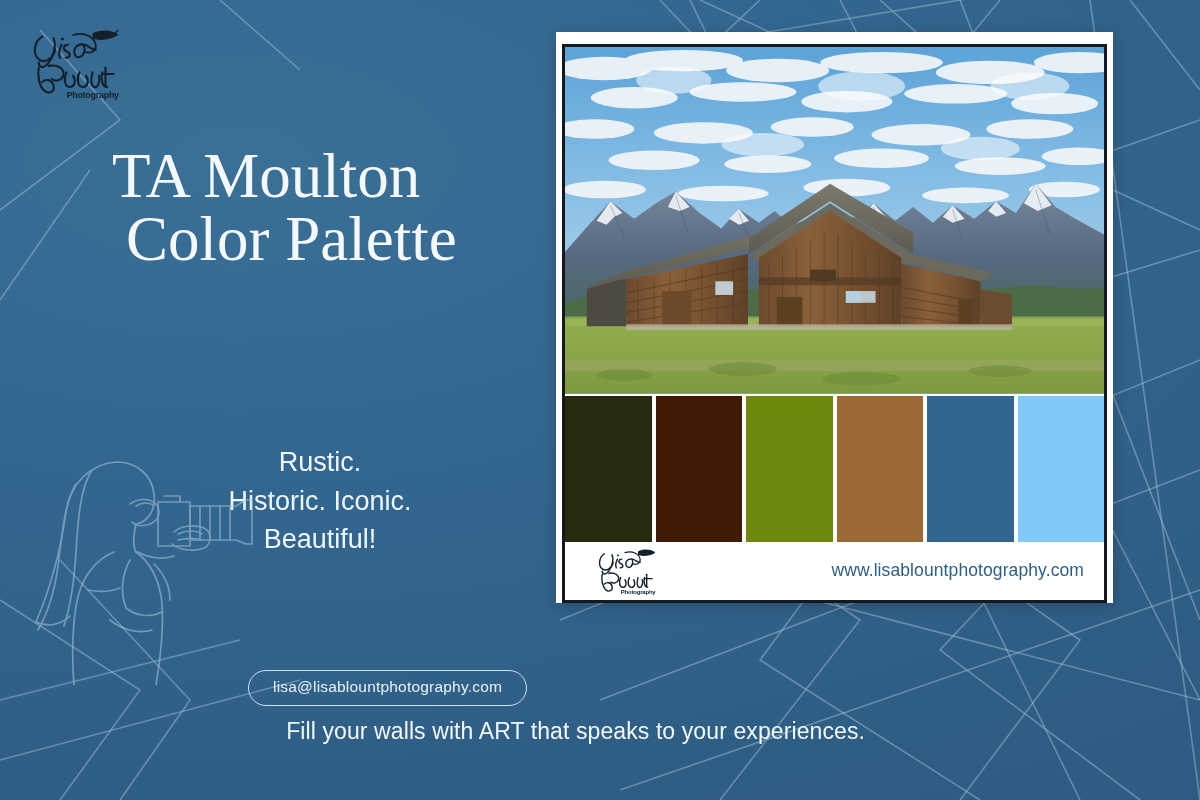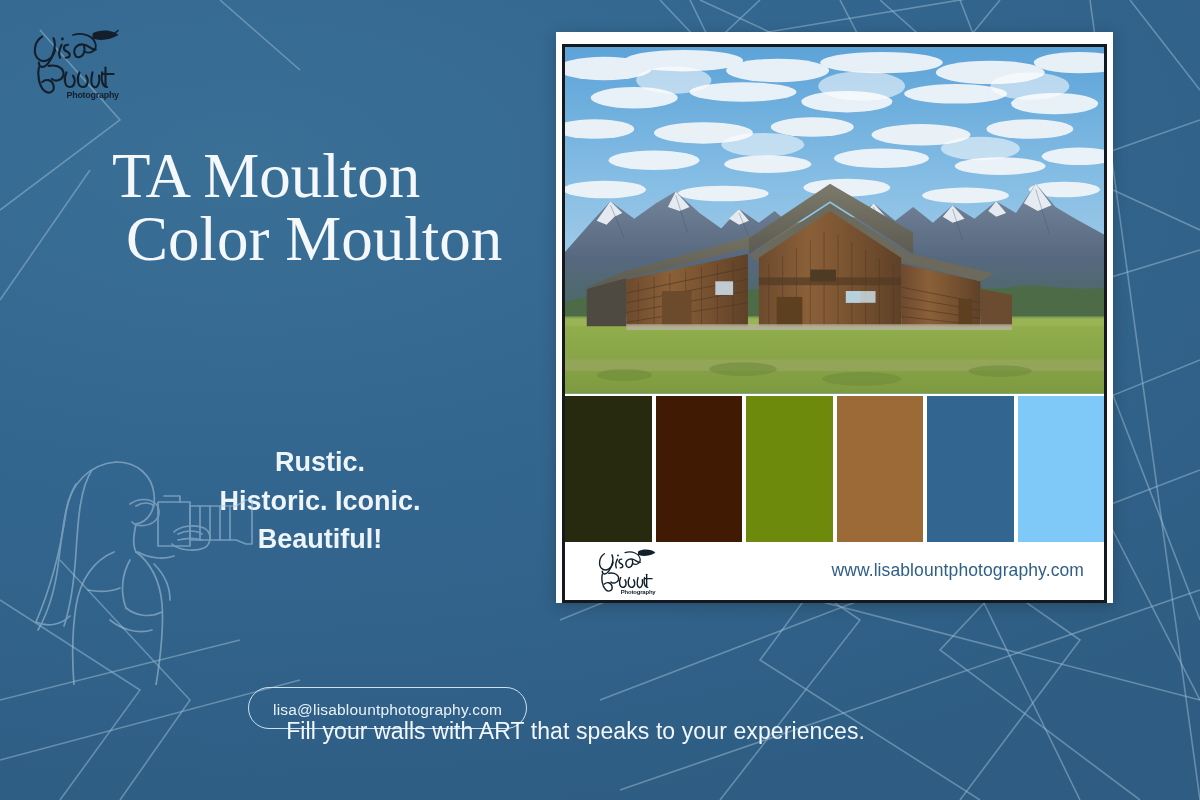--- a/index.html
+++ b/index.html
@@ -46,39 +46,38 @@
     font-weight:400;
     letter-spacing:0px;
   }
   #title-block .tl { display:block; }
   #title-line-3 { margin-left:14px; }
 
   
   #subtitle {
     position:absolute; left:95px; top:443px; width:450px;
     text-align:center; color:#eef5fa;
-    font-size:27px; line-height:1.43; font-weight:700;
+    font-size:27px; line-height:1.43; font-weight:400;
   }
   #subtitle .sl { display:block; }
 
   
   #photographer-art {
     position:absolute; left:18px; top:440px;
     width:260px; height:245px;
     opacity:.55;
   }
 
   
   #email-pill {
     position:absolute; left:248px; top:670px;
-    padding:13px 24px 9px;
+    padding:7px 24px 9px;
     border:1.6px solid #cfe1ef; border-radius:24px;
     color:#e9f2f9; font-size:15.5px; letter-spacing:.2px;
     background:transparent;
-    margin-top:17px;
   }
 
   
   #tagline {
     position:absolute; left:0; top:718px; width:865px;
     text-align:right;
     color:#f1f7fb; font-size:23px; font-weight:400;
     letter-spacing:.1px;
   }
 
@@ -182,21 +181,21 @@
     <path d="M84 14 C94 8 110 10 116 16 C106 22 92 24 84 20 Z" fill="#13202c"></path>
     <path d="M116 10 C113 12 110 15 108 18" stroke="#13202c" stroke-width="1.6" fill="none"></path>
 
     <text x="52" y="93" font-family="Liberation Sans, sans-serif" font-size="11" font-weight="700" fill="#13202c" letter-spacing="-0.3">Photography</text>
   </svg>
 
 </div>
 
 <div id="title-block">
   <span class="tl">TA Moulton</span>
-  <span class="tl" id="title-line-3">Color Moulton</span>
+  <span class="tl" id="title-line-3">Color Palette</span>
 </div>
 
 <div id="subtitle">
   <span class="sl">Rustic.</span>
   <span class="sl">Historic. Iconic.</span>
   <span class="sl">Beautiful!</span>
 </div>
 
 <svg id="photographer-art" viewBox="0 0 260 245">
   <g fill="none" stroke="#a9c8dd" stroke-width="1.7" stroke-linecap="round" stroke-linejoin="round">

